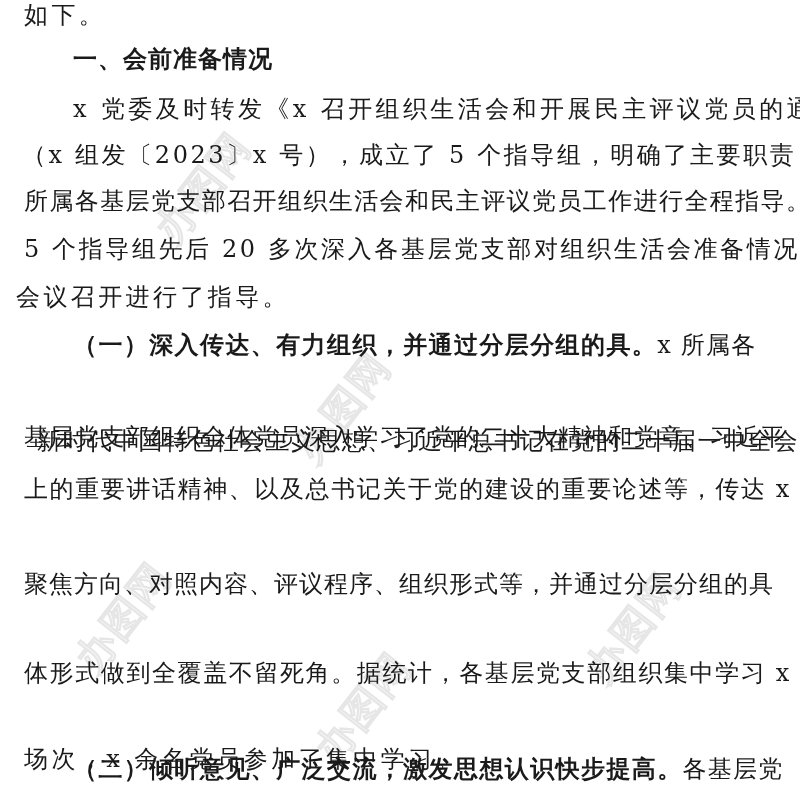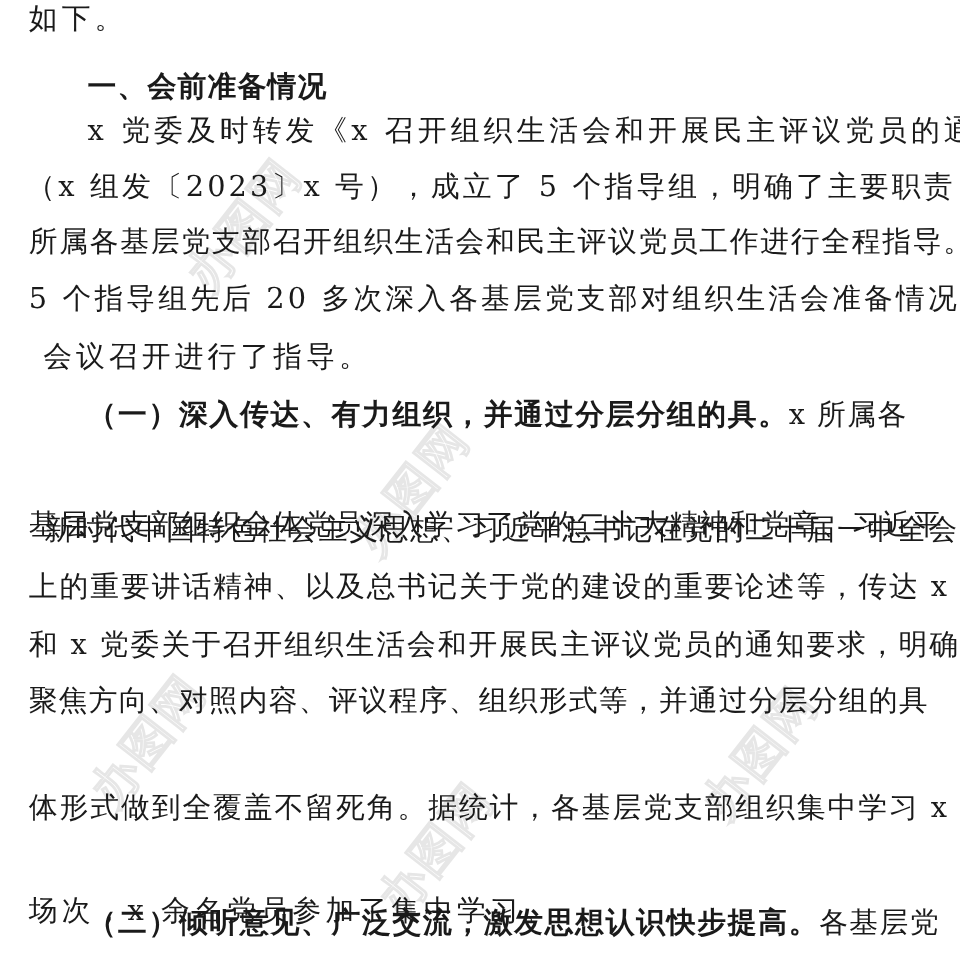--- a/index.html
+++ b/index.html
@@ -24,24 +24,23 @@
     }
     .line {
       position: absolute;
       left: 0;
       white-space: nowrap;
       font-size: 24px;
       line-height: 30px;
       letter-spacing: 3.4px;
     }
     .heading {
-      font-family: Liberation Mono, monospace;
+      font-family: Liberation Serif, serif;
       font-weight: bold;
       letter-spacing: 1px;
-      margin-top: 16px;
     }
     .bold {
       font-family: "DejaVu Sans", "Liberation Sans", sans-serif;
       font-weight: bold;
       letter-spacing: 1.4px;
     }
     .watermark {
       position: absolute;
       font-family: "DejaVu Sans", "Liberation Sans", sans-serif;
       font-size: 40px;
@@ -65,29 +64,28 @@
   <div class="watermark" style="left:60px; top:590px;">办图网</div>
   <div class="watermark" style="left:300px; top:680px;">办图网</div>
   <div class="watermark" style="left:570px; top:600px;">办图网</div>
 
   <div class="line" style="left:24px; top:0px;">如下。</div>
   <div class="line heading" style="left:73px; top:44px;">一、会前准备情况</div>
   <div class="line" style="left:73px; top:94px;">x 党委及时转发《x 召开组织生活会和开展民主评议党员的通知》</div>
   <div class="line" style="left:22px; top:140px; letter-spacing:2.6px;">（x 组发〔2023〕x 号），成立了 5 个指导组，明确了主要职责，对</div>
   <div class="line" style="left:24px; top:186px; letter-spacing:1.4px;">所属各基层党支部召开组织生活会和民主评议党员工作进行全程指导。</div>
   <div class="line" style="left:24px; top:234px; letter-spacing:2.6px;">5 个指导组先后 20 多次深入各基层党支部对组织生活会准备情况及</div>
-  <div class="line" style="left:36px; top:282px;">会议召开进行了指导。</div>
+  <div class="line" style="left:16px; top:282px;">会议召开进行了指导。</div>
 
   <div class="line" style="left:73px; top:330px; letter-spacing:1.2px;">
     <span class="bold">（一）深入传达、有力组织，并通过分层分组的具。</span><span>x 所属各</span>
   </div>
   <div class="line" style="left:24px; top:378px; letter-spacing:1.4px;margin-top:44px;">基层党支部组织全体党员深入学习了党的二十大精神和党章、习近平</div>
   <div class="line" style="left:37px; top:426px; letter-spacing:1.4px;">新时代中国特色社会主义思想、习近平总书记在党的二十届一中全会</div>
   <div class="line" style="left:24px; top:474px; letter-spacing:1.6px;">上的重要讲话精神、以及总书记关于党的建设的重要论述等，传达 x</div>
-  <div class="line" style="left:24px; top:522px; letter-spacing:1.6px;">和 x 党委关于召开组织生活会和开展民主评议党员的通知要求，明确</div>
   <div class="line" style="left:24px; top:569px; letter-spacing:1.0px;">聚焦方向、对照内容、评议程序、组织形式等，并通过分层分组的具</div>
   <div class="line" style="left:24px; top:658px; letter-spacing:1.6px;">体形式做到全覆盖不留死角。据统计，各基层党支部组织集中学习 x</div>
   <div class="line" style="left:24px; top:744px;text-align:center;">场次，x 余名党员参加了集中学习。</div>
 
   <div class="line" style="left:73px; top:754px; letter-spacing:1.2px;">
     <span class="bold">（二）倾听意见、广泛交流，激发思想认识快步提高。</span><span>各基层党</span>
   </div>
 
 </div>
 

